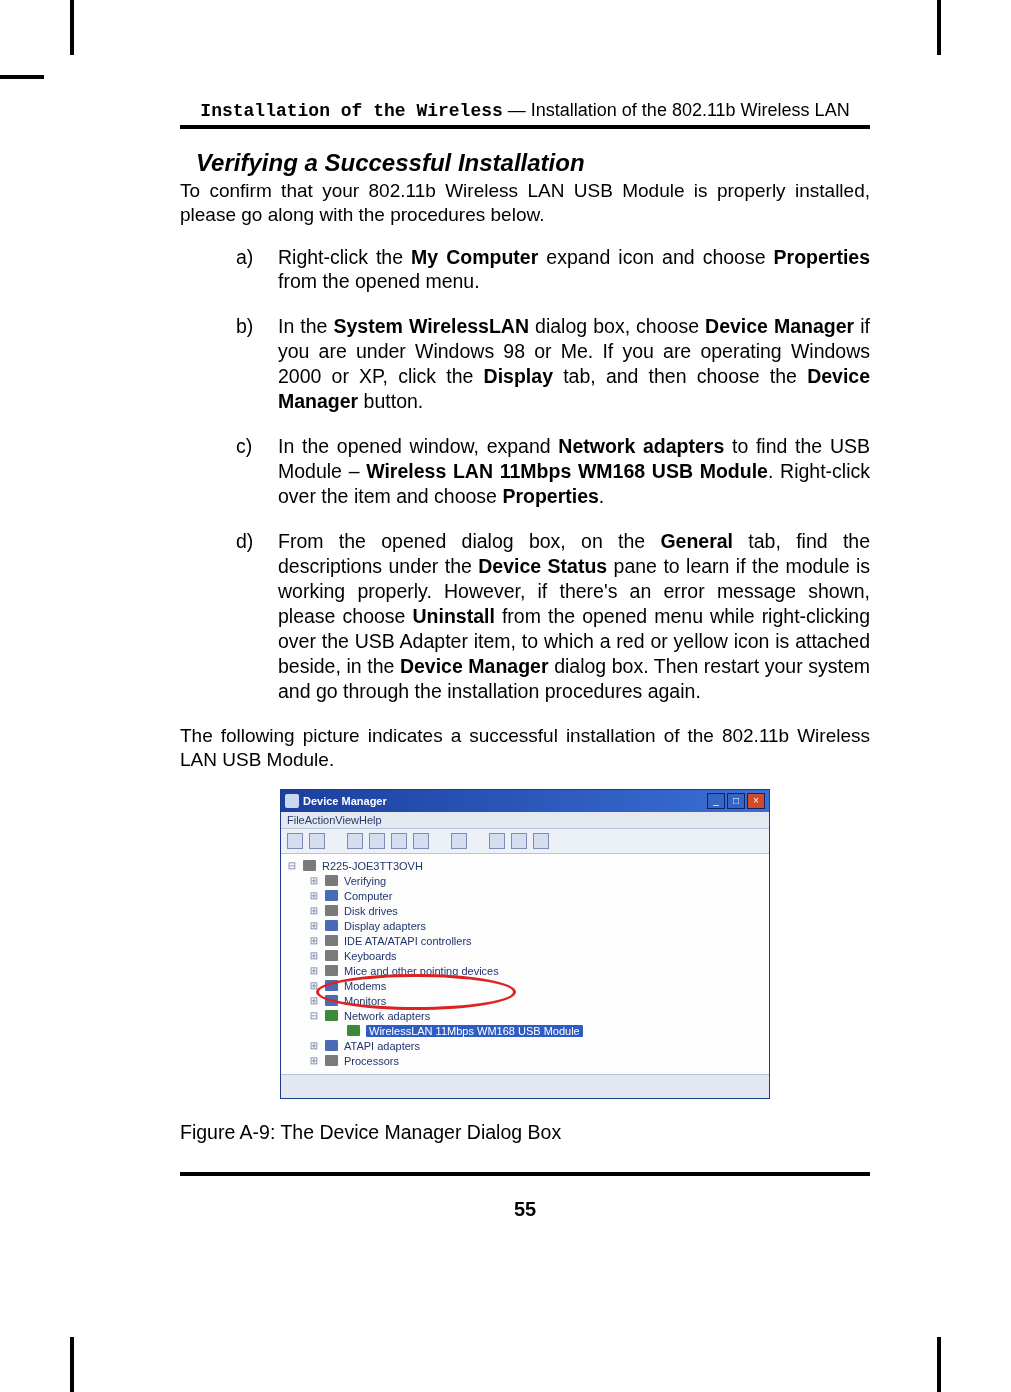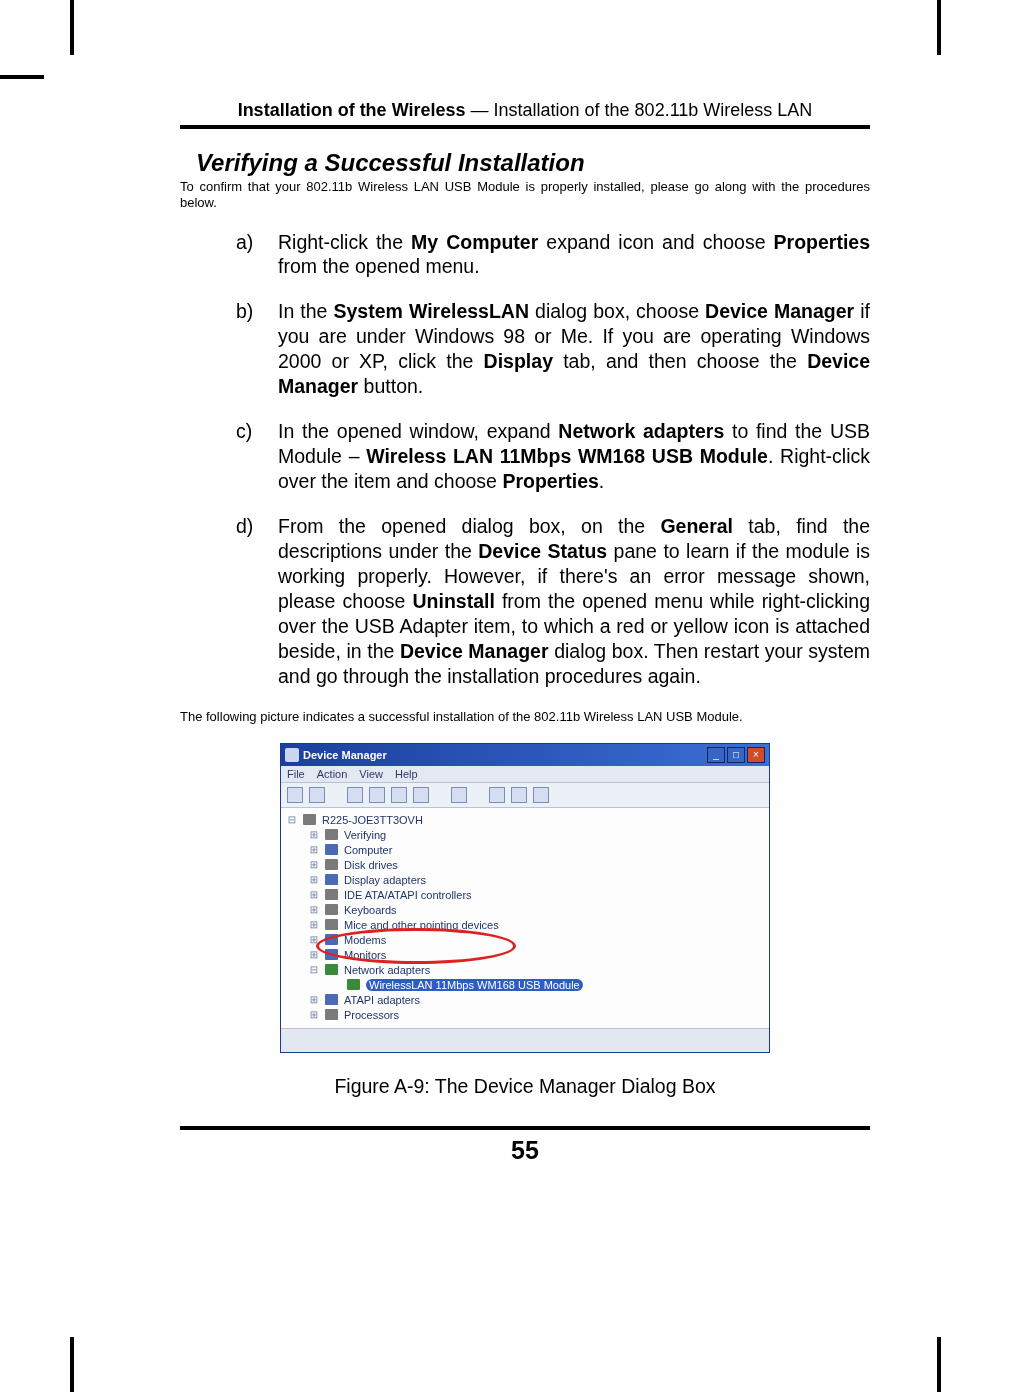--- a/index.html
+++ b/index.html
@@ -21,29 +21,29 @@
       left: 180px;
       width: 690px;
     }
     .header-line {
       font-size: 18px;
       text-align: center;
       padding-bottom: 4px;
       border-bottom: 4px solid #000;
       margin-bottom: 20px;
     }
-    .header-line b { font-weight: bold; }
+    .header-line b { font-weight: bold; font-family: Liberation Mono, monospace; }
     .section-title {
       font-size: 24px;
       font-weight: bold;
       font-style: italic;
       margin: 8px 0 2px 16px;
     }
     .body-text {
-      font-size: 13px;
+      font-size: 19px;
       line-height: 1.25;
       text-align: justify;
       margin-bottom: 18px;
     }
     .list {
       padding-left: 56px;
       margin-bottom: 14px;
     }
     .list-item {
       display: flex;
@@ -82,21 +82,21 @@
       text-align: center; line-height: 14px;
     }
     .min-btn { background: #3765c4; }
     .max-btn { background: #3765c4; }
     .close-btn { background: #d14a2a; }
     .dm-menubar {
       background: #e4e8f0;
       border-bottom: 1px solid #b8c3da;
       padding: 2px 6px;
       display: flex;
-      gap: 12px;
+      gap: 0;
     }
     .dm-toolbar {
       background: #ecf0f7;
       border-bottom: 1px solid #b8c3da;
       padding: 4px 6px;
       display: flex;
       align-items: center;
       gap: 6px;
     }
     .tb-btn { width: 16px; height: 16px; border: 1px solid #7c8cb5; background: #d5def0; }
@@ -110,41 +110,41 @@
     .tree-root { font-size: 11px; color: #20356b; }
     .tree-item {
       display: flex; align-items: center; gap: 6px; height: 15px;
     }
     .ind { display: inline-block; width: 16px; }
     .exp { display: inline-block; width: 10px; text-align: center; color: #6a7aa0; font-size: 10px; }
     .node-icon { width: 13px; height: 11px; background: #4a6ab5; display: inline-block; border-radius: 1px; }
     .node-icon.green { background: #3a8a3a; }
     .node-icon.gray { background: #7a7a7a; }
     .sel-row {
-      background: #2f5cc4; color: #fff; padding: 0 3px; border-radius: 6px;
+      background: #2f5cc4; color: #fff; padding: 0 3px; border-radius: 1px;
     }
     .ellipse {
       position: absolute;
       border: 3px solid #d22;
       border-radius: 50%;
       width: 200px; height: 36px;
       pointer-events: none;
     }
     .dm-status { height: 24px; background: #e2e7f0; border-top: 1px solid #b8c3da; }
     .figure-caption {
-      text-align: center;
+      text-align: left;
       font-size: 19.5px;
       margin-top: 22px;
     }
     .footer-rule {
       border-top: 4px solid #000;
       margin-top: 28px;
-      padding-top: 6px;
+      padding-top: 22px;
       text-align: center;
-      font-size: 25px;
+      font-size: 20px;
       font-weight: bold;
     }
   </style>
 </head>
 <body>
 
 <div class="crop-tl-v"></div>
 <div class="crop-tr-v"></div>
 <div class="crop-left-h"></div>
 <div class="crop-bl-v"></div>

